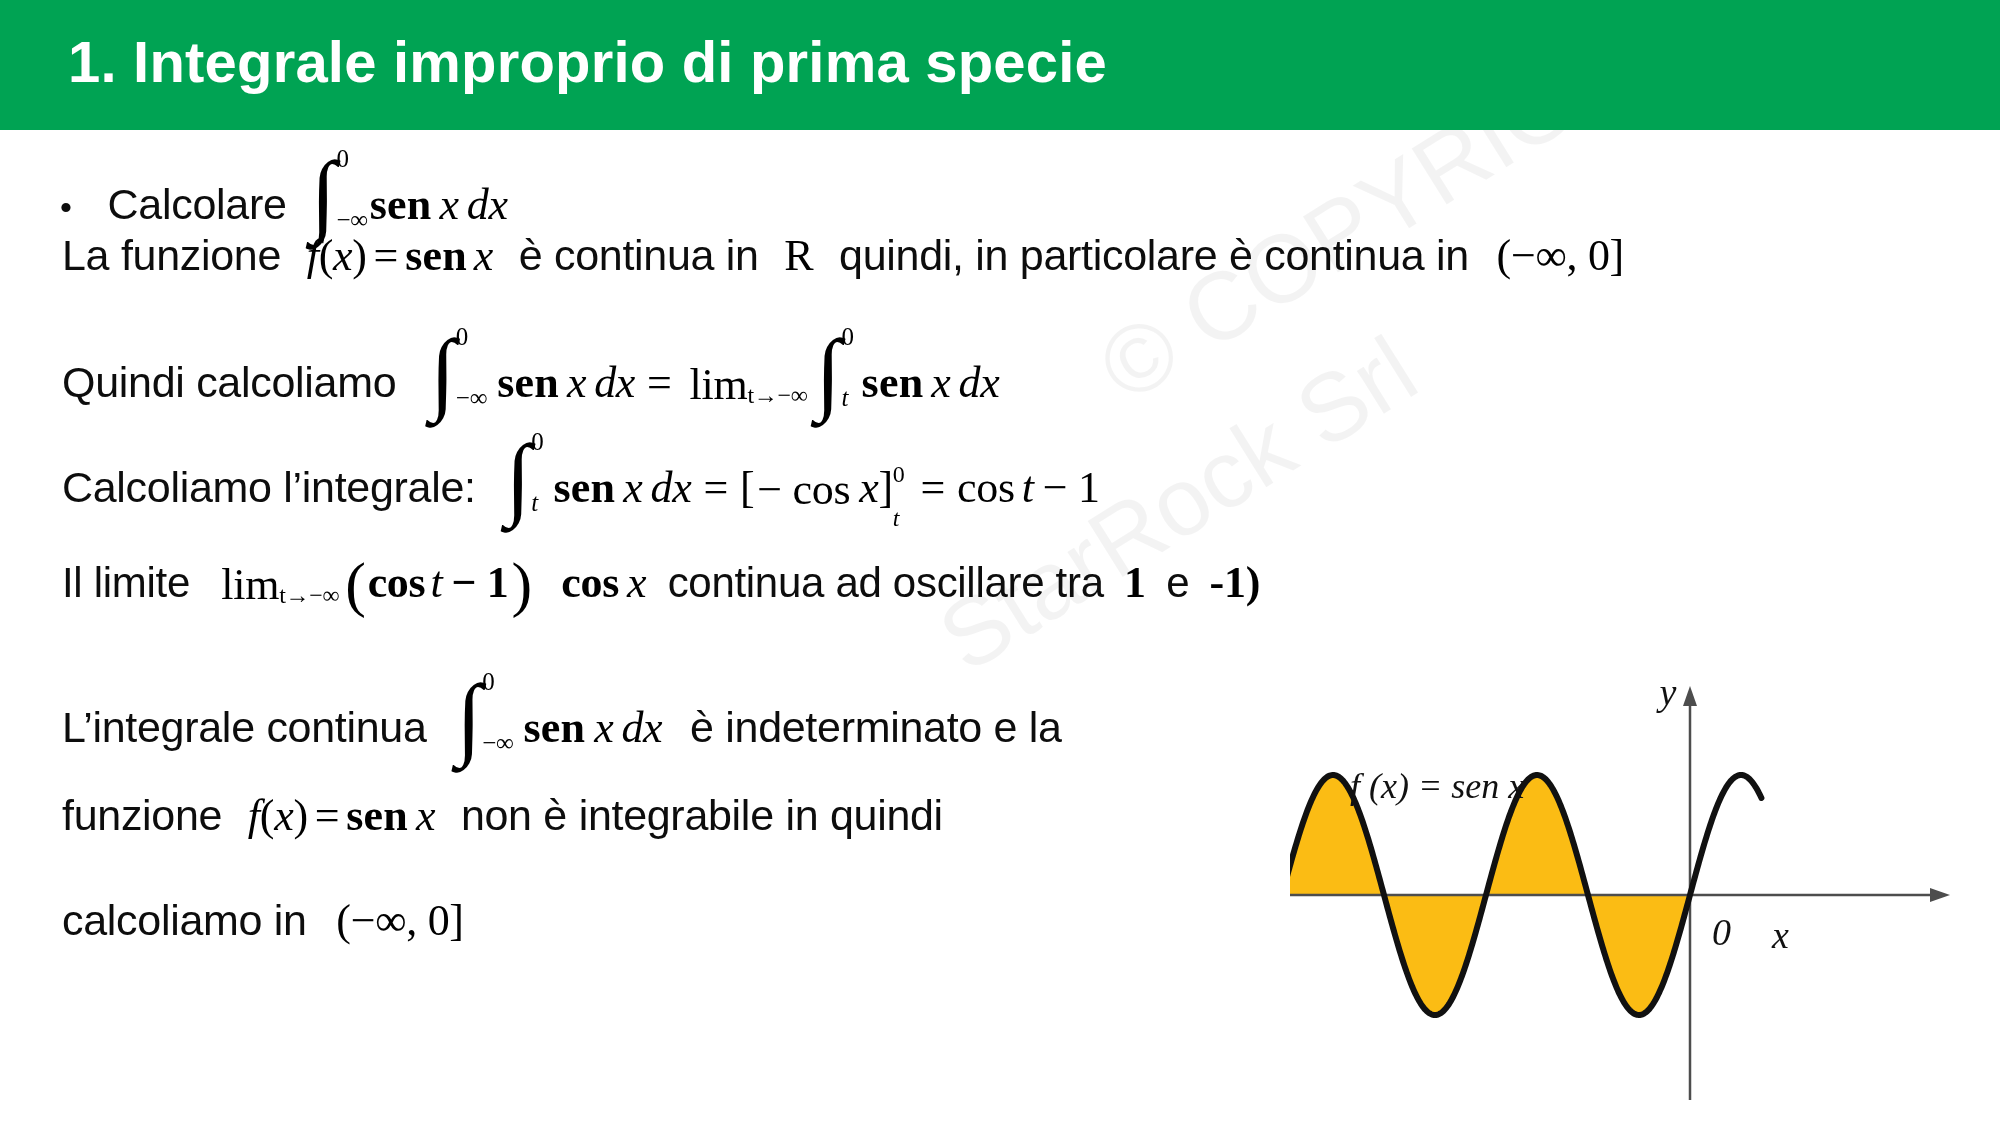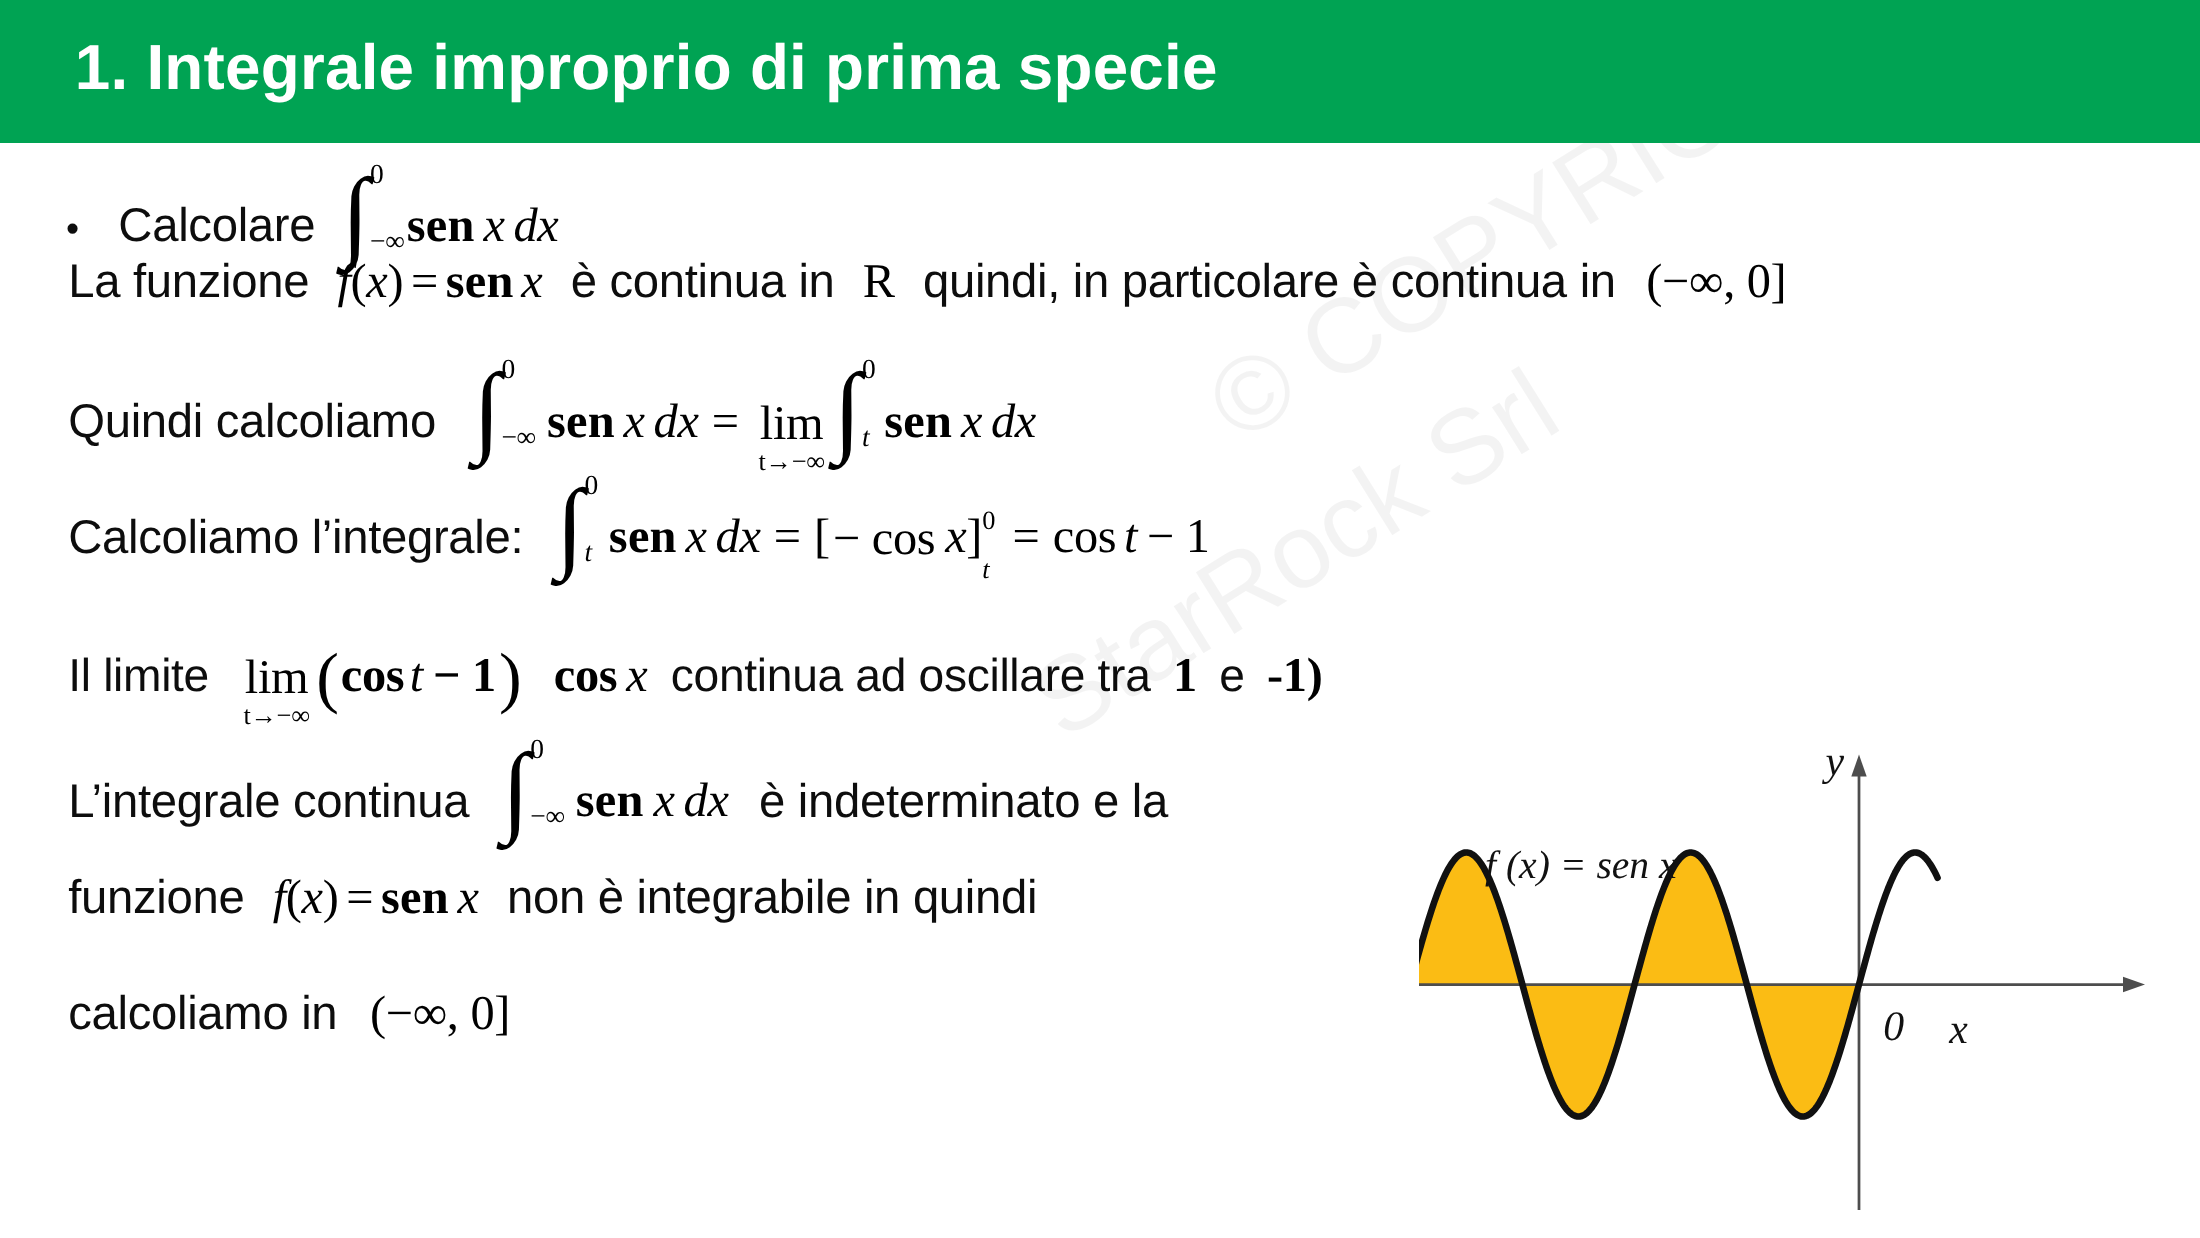--- a/index.html
+++ b/index.html
@@ -133,22 +133,22 @@
     margin-left: 1px;
     font-size: 25px;
     font-family: "Liberation Serif", serif;
   }
   .intg .lims .upper { line-height: 1; position: relative; top: -6px; }
   .intg .lims .lower { line-height: 1; position: relative; top: 6px; }
 
   
   .limop {
     display: inline-flex;
-    flex-direction: column;
-    align-items: center;
+    flex-direction: row;
+    align-items: flex-end;
     margin: 0 6px;
     position: relative;
     top: 2px;
   }
   .limop .lim-main {
     font-family: "Liberation Serif", serif;
     font-size: 44px;
     line-height: 1;
   }
   .limop .lim-sub {
@@ -173,21 +173,21 @@
     position: relative;
     top: 2px;
   }
   .brk .brkstack .s-up { position: relative; top: -2px;}
   .brk .brkstack .s-lo { position: relative; top: 16px; font-style: italic;}
 
   
   .ln2 { left: 62px; top: 100px; }
   .ln3 { left: 62px; top: 200px; }
   .ln4 { left: 62px; top: 305px; }
-  .ln5 { left: 62px; top: 425px; margin-top: 32px; }
+  .ln5 { left: 62px; top: 425px; }
   .ln6 { left: 62px; top: 545px; }
   .ln7 { left: 62px; top: 660px; text-align: center; }
   .ln8 { left: 62px; top: 765px; }
 
   
   .graph-wrap {
     position: absolute;
     left: 1290px;
     top: 680px;
     width: 700px;

